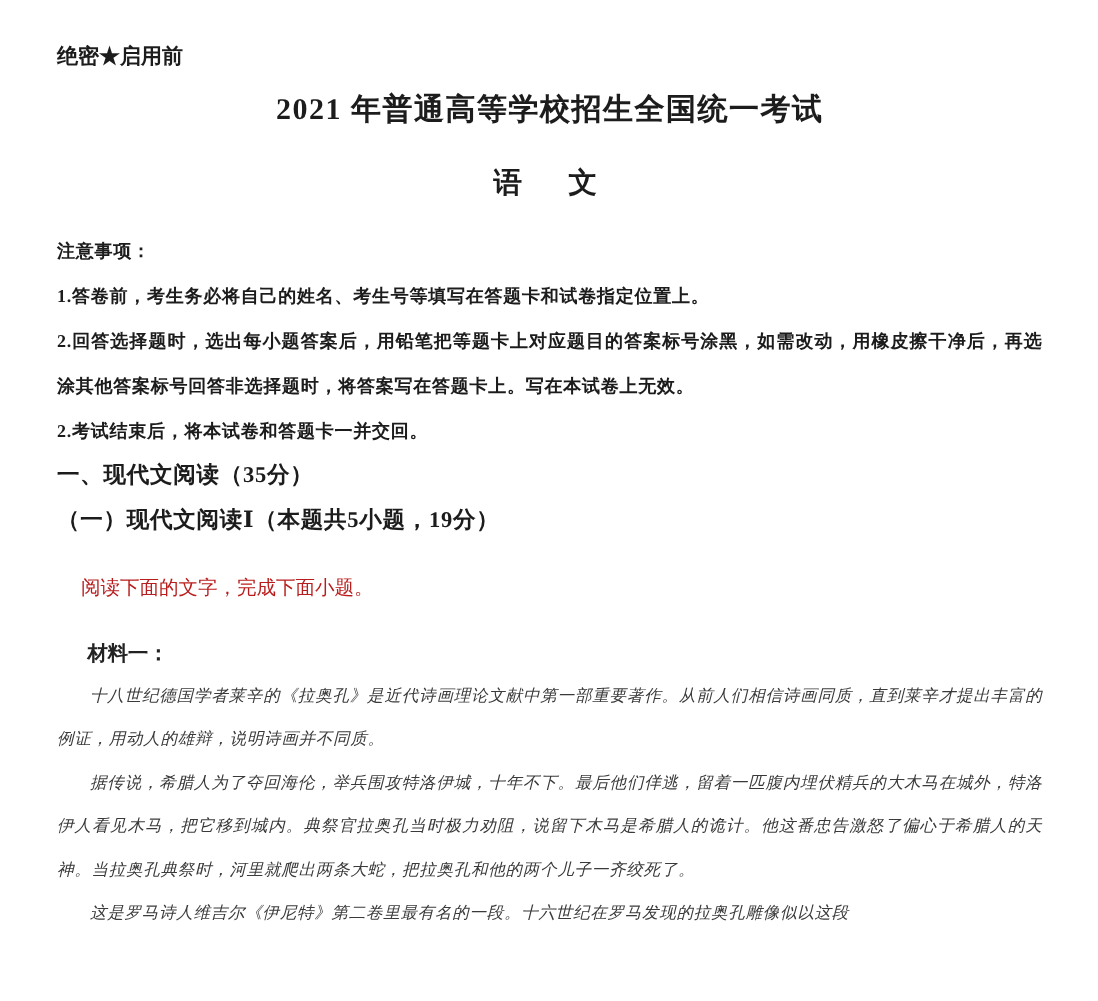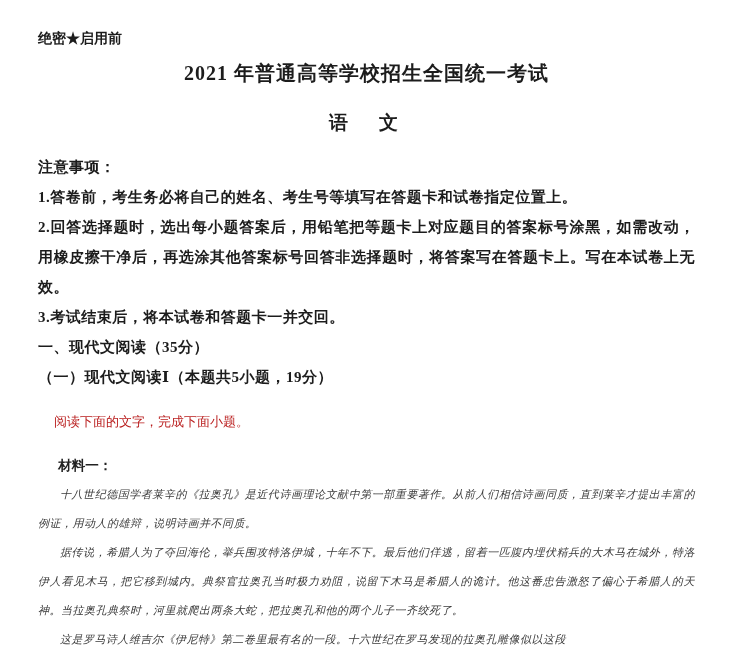--- a/index.html
+++ b/index.html
@@ -38,21 +38,21 @@
     font-weight: bold;
     letter-spacing: 6px;
     margin: 24px 0 4px 0;
     line-height: 26px;
   }
   .notice {
     margin-top: 16px;
   }
   .notice p {
     margin: 0;
-    font-size: 15px;
+    font-size: 12px;
     font-weight: bold;
     line-height: 30px;
     text-align: justify;
     letter-spacing: 0.5px;
   }
   .part-heading, .sub-heading {
     margin: 0;
     font-size: 15px;
     font-weight: bold;
     line-height: 30px;
@@ -93,21 +93,21 @@
   <p class="secrecy">绝密★启用前</p>
 
   <h1 class="exam-title">2021 年普通高等学校招生全国统一考试</h1>
 
   <h2 class="subject">语　文</h2>
 
   <div class="notice">
     <p>注意事项：</p>
     <p>1.答卷前，考生务必将自己的姓名、考生号等填写在答题卡和试卷指定位置上。</p>
     <p>2.回答选择题时，选出每小题答案后，用铅笔把等题卡上对应题目的答案标号涂黑，如需改动，用橡皮擦干净后，再选涂其他答案标号回答非选择题时，将答案写在答题卡上。写在本试卷上无效。</p>
-    <p>3.考试结束后，将本试卷和答题卡一并交回。</p>
+    <p>2.考试结束后，将本试卷和答题卡一并交回。</p>
   </div>
 
   <p class="part-heading">一、现代文阅读（35分）</p>
 
   <p class="sub-heading">（一）现代文阅读Ⅰ（本题共5小题，19分）</p>
 
   <p class="instruction">阅读下面的文字，完成下面小题。</p>
 
   <p class="material-label">材料一：</p>
 

